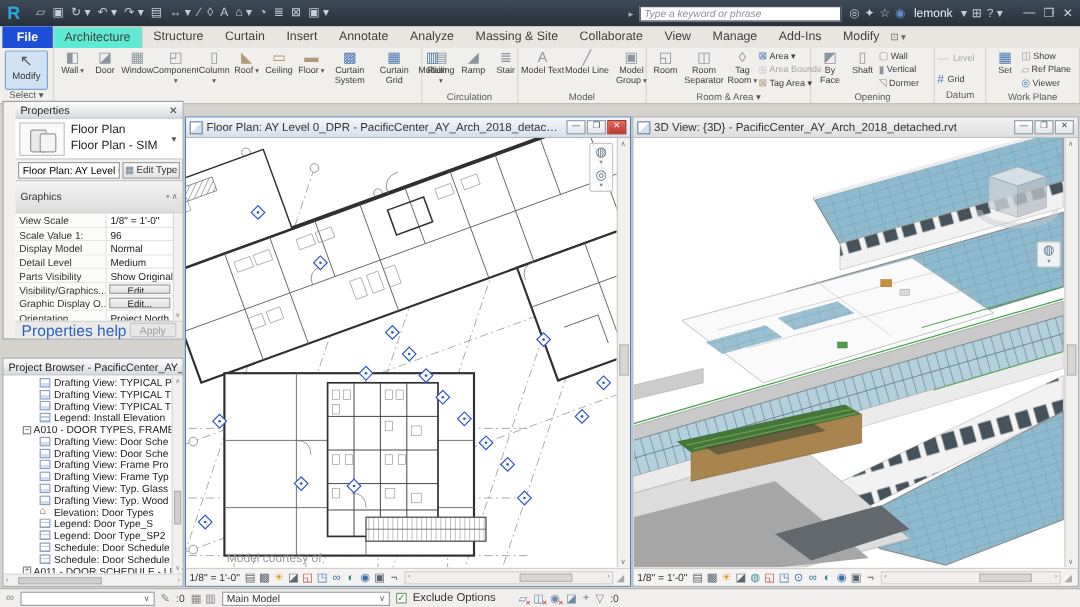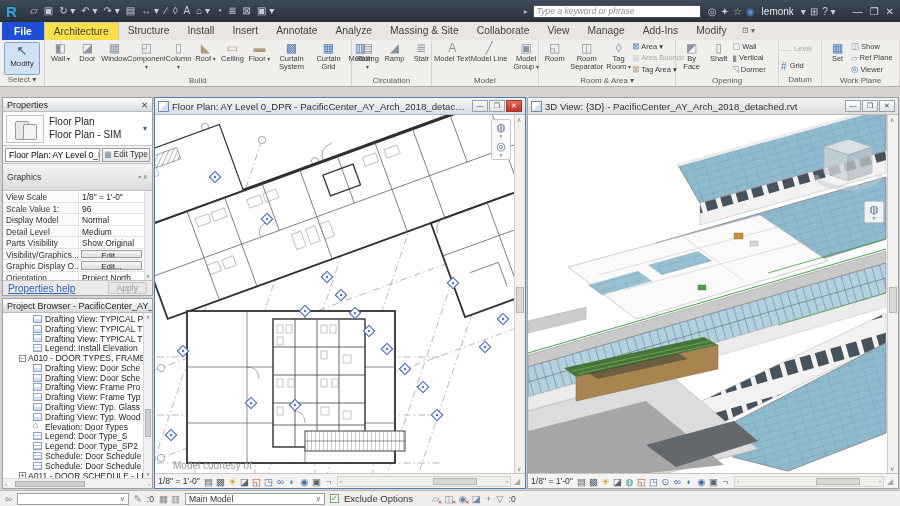--- a/index.html
+++ b/index.html
@@ -19,21 +19,21 @@
   .icicon { font-size:10px; color:#c6cdd4; padding:0 2px; }
   .icicon.c-user { color:#5b8fd2; }
   .username { font-size:10px; color:#e7ebef; }
   .win-ctl { display:flex; gap:7px; margin-left:10px; }
   .win-ctl span { font-size:10px; color:#cfd6dc; }
 
   
   #tabsrow { position:absolute; left:0; top:22px; width:900px; height:18px; background:#e9e6e2; display:flex; align-items:flex-end; padding-left:2px; }
   .rtab { font-size:10.3px; color:#3f3f3f; padding:2px 9px 3px 9px; height:18px; display:flex; align-items:center; }
   .rtab.file { background:#1d4ed8; color:#fff; font-weight:bold; padding:2px 12px; }
-  .rtab.active { background:#fde047; border:1px solid #c8c4bf; border-bottom:none; border-radius:2px 2px 0 0; }
+  .rtab.active { background:#5eead4; border:1px solid #c8c4bf; border-bottom:none; border-radius:2px 2px 0 0; }
   .tab-caret { font-size:8px; color:#666; padding:0 8px 3px 6px; align-self:flex-end; }
 
   
   #ribbon { position:absolute; left:0; top:40px; width:900px; height:47px; background:#f0efec; border-bottom:1px solid #b5b1ab; display:flex; overflow:hidden; }
   .rpanel { border-right:1px solid #d8d4cf; display:flex; flex-direction:column; padding:1px 2px 0 2px; }
   .rtools { flex:1; display:flex; flex-flow:column wrap; height:35px; align-content:flex-start; }
   .rtool { display:flex; flex-direction:column; align-items:center; font-size:7.5px; line-height:1.08; color:#3c3c3c; text-align:center; overflow:hidden; }
   .rtool.big { height:35px; width:27px; }
   .rtool.big.wide { width:37px; }
   .ricon { font-size:12px; color:#8b94a0; height:14px; line-height:14px; }
@@ -46,21 +46,21 @@
   .rtool.dis { opacity:.42; }
   .rtool.drop .rlabel::after { content:" ▾"; font-size:6px; color:#555; }
   .rpanel-label { height:11px; font-size:8px; color:#5a5a5a; text-align:center; white-space:nowrap; padding:0 2px; }
   #select-panel { width:48px; }
   #modify-btn { margin:1px auto 0 auto; width:36px; height:34px; background:#cfe1f3; border:1px solid #7da7d9; border-radius:2px;
     display:flex; flex-direction:column; align-items:center; font-size:8px; color:#333; }
   #modify-btn .cursor-glyph { font-size:13px; color:#4a5560; height:16px; }
 
   
   .palette { position:absolute; left:2px; width:151px; background:#f2f1f0; border:1px solid #9aa0a6; display:flex; flex-direction:column; }
-  #props { top:97px; height:199px; }
+  #props { top:84px; height:199px;padding-left:10px; }
   #browser { top:298px; height:191px; }
   .pal-head { height:14px; flex:none; background:linear-gradient(#fdfdfd,#d7dbde); border-bottom:1px solid #b9bdc0; display:flex; align-items:center; padding:0 4px; font-size:9px; color:#222; white-space:nowrap; overflow:hidden; }
   .pal-x { margin-left:auto; color:#444; font-size:8.5px; flex:none; }
   .type-sel { height:34px; flex:none; background:#fff; border-bottom:1px solid #c5c5c5; display:flex; align-items:center; gap:5px; padding:2px 3px; }
   .type-img { width:38px; height:28px; border:1px solid #c4c4c4; background:#fafafa; position:relative; flex:none; }
   .type-img::before { content:""; position:absolute; left:8px; top:5px; width:12px; height:17px; border:1px solid #9a9a9a; background:#e9e9e9; border-radius:2px; }
   .type-img::after { content:""; position:absolute; left:16px; top:8px; width:12px; height:14px; border:1px solid #9a9a9a; background:#f4f4f4; border-radius:2px; }
   .type-lines { flex:1; font-size:10px; color:#222; line-height:1.25; }
   .type-caret { color:#555; font-size:8px; padding-right:2px; }
   .sel-row { height:17px; flex:none; display:flex; gap:2px; padding:1px 2px; align-items:center; }
@@ -72,21 +72,21 @@
   .sec-head { height:28px; flex:none; background:linear-gradient(#f4f4f4,#dcdcdc); border-top:1px solid #c3c3c3; border-bottom:1px solid #c3c3c3; display:flex; align-items:center; padding:0 4px; font-size:8.6px; color:#333; }
   .sec-ics { margin-left:auto; font-size:7px; color:#777; }
   .prows { flex:1; background:#fff; overflow:hidden; position:relative; }
   .prow { display:flex; height:11.5px; border-bottom:1px solid #e4e4e4; font-size:8.4px; }
   .plab { width:76px; padding:1px 3px; color:#333; border-right:1px solid #e4e4e4; background:#fbfbfa; white-space:nowrap; overflow:hidden; flex:none; }
   .pval { flex:1; padding:1px 3px; color:#222; white-space:nowrap; overflow:hidden; }
   .prow.btn .pval { margin:1px 10px 1px 2px; border:1px solid #9a9a9a; background:linear-gradient(#f6f6f6,#dedede); text-align:center; padding:0; font-size:8px; }
   .pv-scroll { position:absolute; right:0; top:0; width:8px; height:100%; background:#f0f0f0; border-left:1px solid #d9d9d9; font-size:5.5px; color:#777; text-align:center; }
   .pv-scroll span { position:absolute; bottom:1px; left:1px; }
   .pal-foot { height:15px; flex:none; display:flex; align-items:center; padding:0 5px; background:#eceae8; border-top:1px solid #c5c5c5; }
-  .link { color:#2a63c0; text-decoration:underline; font-size:10px; }
+  .link { color:#2a63c0; font-size:13px; }
   .apply { margin-left:auto; color:#9a9a9a; font-size:8.6px; border:1px solid #c6c6c6; background:#e6e6e6; padding:0 8px; border-radius:2px; }
 
   
   .tree { flex:1; background:#fff; overflow:hidden; position:relative; padding-top:1px; }
   .titem { display:flex; align-items:center; height:9.8px; font-size:8.5px; color:#222; white-space:nowrap; overflow:hidden; }
   .titem.lvl2 { padding-left:16px; } .titem.lvl3 { padding-left:30px; }
   .texp { display:none; width:7px; height:7px; border:1px solid #888; background:#fff; font-size:6.5px; line-height:5px; text-align:center; margin-right:2px; color:#333; flex:none; }
   .titem.grp .texp { display:inline-block; }
   .ticon { width:9px; height:8px; margin-right:3px; flex:none; border:1px solid #8fa0c0; background:#eef2fb; }
   .titem.ic-drafting .ticon { background:linear-gradient(#fff 55%, #cfe0f5 55%); }
@@ -121,21 +121,21 @@
   .viewbar { height:15px; flex:none; background:#f4f3f1; border-top:1px solid #c9c6c1; display:flex; align-items:center; padding:0 3px; gap:3px; font-size:8.6px; color:#333; }
   .vb-scale { flex:none; white-space:nowrap; }
   .vb-icons { display:flex; gap:1px; flex:none; }
   .vbi { font-size:9.5px; color:#5b6670; width:11px; text-align:center; line-height:13px; }
   .vbi.c-sun { color:#dd9d1e; } .vbi.c-red { color:#bb4433; } .vbi.c-blue { color:#3d6fae; } .vbi.c-teal { color:#2e8f8f; }
   .hscroll { flex:1; height:11px; background:#f0efec; border:1px solid #d5d2cd; display:flex; align-items:center; justify-content:space-between; font-size:6px; color:#777; padding:0 2px; position:relative; }
   .hscroll .thumb { position:absolute; left:55%; top:1px; width:44px; height:7px; background:#d9d7d4; border:1px solid #b8b5b1; }
   .grip { width:8px; color:#aaa; font-size:8px; flex:none; }
 
   .wm { position:absolute; left:6px; bottom:2px; line-height:1; pointer-events:none; }
-  .wm-small { font-size:10px; color:#9a9a9a; margin-left:12px; }
+  .wm-small { font-size:10px; color:#9a9a9a; margin-left:28px; }
   .wm-big { font-size:42px; font-weight:bold; color:#f04e23; letter-spacing:-2px; line-height:.78; }
 
   
   #statusbar { position:absolute; left:0; top:490px; width:900px; height:16px; background:#f1efed; border-top:1px solid #b8b4ae; display:flex; align-items:center; padding:0 5px; gap:5px; font-size:9.5px; color:#333; }
   .sb-prompt { margin-right:auto; white-space:nowrap; }
   .sbi { font-size:9.5px; color:#6f87a8; position:relative; }
   .sbi.gray { color:#888; }
   .sbi.c-redx::after { content:"✕"; position:absolute; right:-3px; bottom:-1px; font-size:5.5px; color:#cc2222; }
   .sb-combo { width:112px; height:12px; } .sb-combo2 { width:140px; height:12px; }
   .sb-count { font-size:8.6px; color:#444; }
@@ -191,21 +191,21 @@
           <span>✕</span>
         </span>
     </span>
   </div>
 
   <div id="tabsrow">
 
   <div class="rtab file">File</div>
       <div class="rtab active">Architecture</div>
       <div class="rtab">Structure</div>
-      <div class="rtab">Install</div>
+      <div class="rtab">Curtain</div>
       <div class="rtab">Insert</div>
       <div class="rtab">Annotate</div>
       <div class="rtab">Analyze</div>
       <div class="rtab">Massing &amp; Site</div>
       <div class="rtab">Collaborate</div>
       <div class="rtab">View</div>
       <div class="rtab">Manage</div>
       <div class="rtab">Add-Ins</div>
       <div class="rtab">Modify</div>
     </div>
@@ -272,21 +272,20 @@
               <div class="rtool big blue wide">
                 <span class="ricon">▦</span>
                 <span class="rlabel">Curtain Grid</span>
               </div>
 
               <div class="rtool big blue">
                 <span class="ricon">▥</span>
                 <span class="rlabel">Mullion</span>
               </div>
             </div>
-          <div class="rpanel-label">Build</div>
         </div>
 
         <div class="rpanel">
           <div class="rtools">
 
               <div class="rtool big drop">
                 <span class="ricon">▤</span>
                 <span class="rlabel">Railing</span>
               </div>
 

